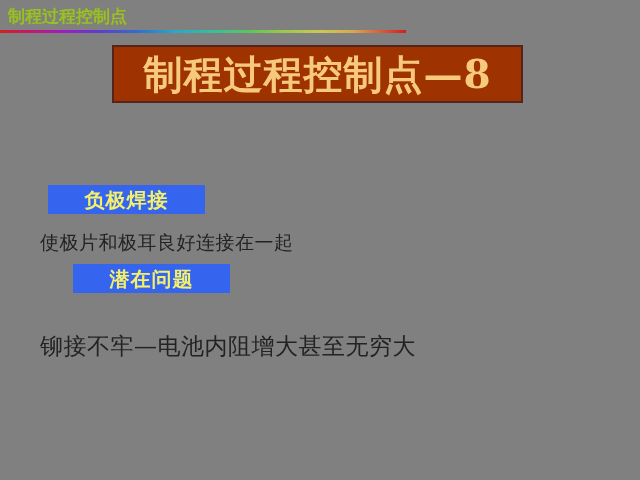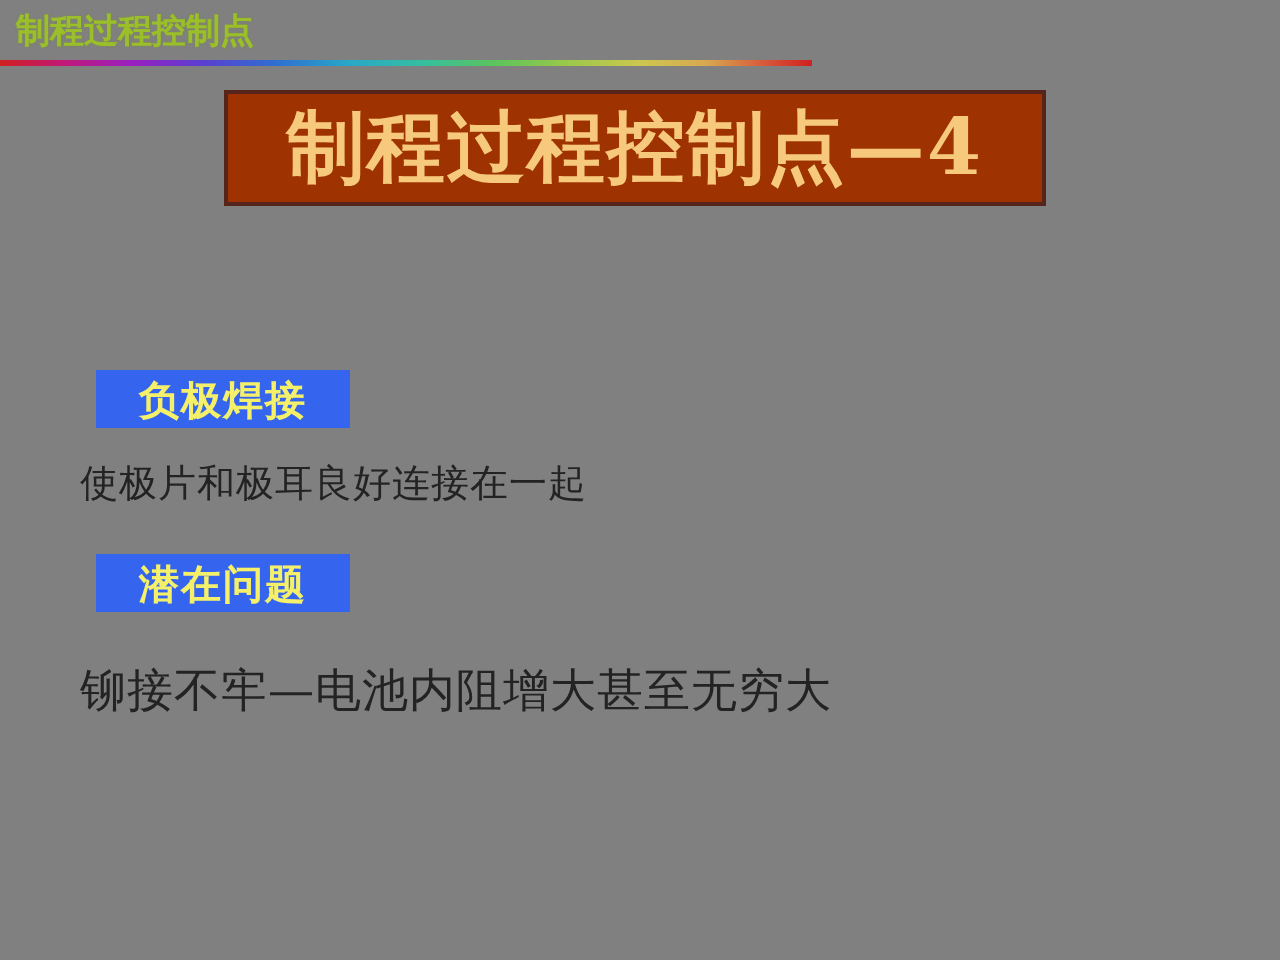--- a/index.html
+++ b/index.html
@@ -82,39 +82,39 @@
     line-height: 44px;
     white-space: nowrap;
     letter-spacing: 1px;
     font-family: "DejaVu Serif", "Liberation Serif", serif;
   }
 
   
   .blue-chip {
     position: absolute;
     left: 48px;
-    width: 127px;
+    width: 157px;
     height: 29px;
     background: #3564ee;
     display: flex;
     align-items: center;
     justify-content: center;
     box-sizing: border-box;
   }
   .blue-chip-text {
     font-size: 20px;
     font-weight: bold;
     color: #f4f06a;
     line-height: 24px;
     white-space: nowrap;
     letter-spacing: 1px;
     font-family: "DejaVu Serif", "Liberation Serif", serif;
   }
   #chip-weld { top: 185px; }
-  #chip-issue { top: 277px; }
+  #chip-issue { top: 264px; margin-left: 25px; }
 
   
   .body-line {
     position: absolute;
     left: 40px;
     font-size: 19px;
     color: #232323;
     line-height: 26px;
     white-space: nowrap;
     letter-spacing: 0.5px;
@@ -126,21 +126,21 @@
 </head>
 <body>
 
 <div id="slide">
 
   <div id="course-label">制程过程控制点</div>
 
   <div id="rainbow-rule"></div>
 
   <div id="title-banner">
-    <span id="title-text">制程过程控制点—4</span>
+    <span id="title-text">制程过程控制点—8</span>
   </div>
 
   <div class="blue-chip" id="chip-weld">
     <span class="blue-chip-text">负极焊接</span>
   </div>
 
   <div class="body-line" id="body-weld">使极片和极耳良好连接在一起</div>
 
   <div class="blue-chip" id="chip-issue">
     <span class="blue-chip-text">潜在问题</span>

